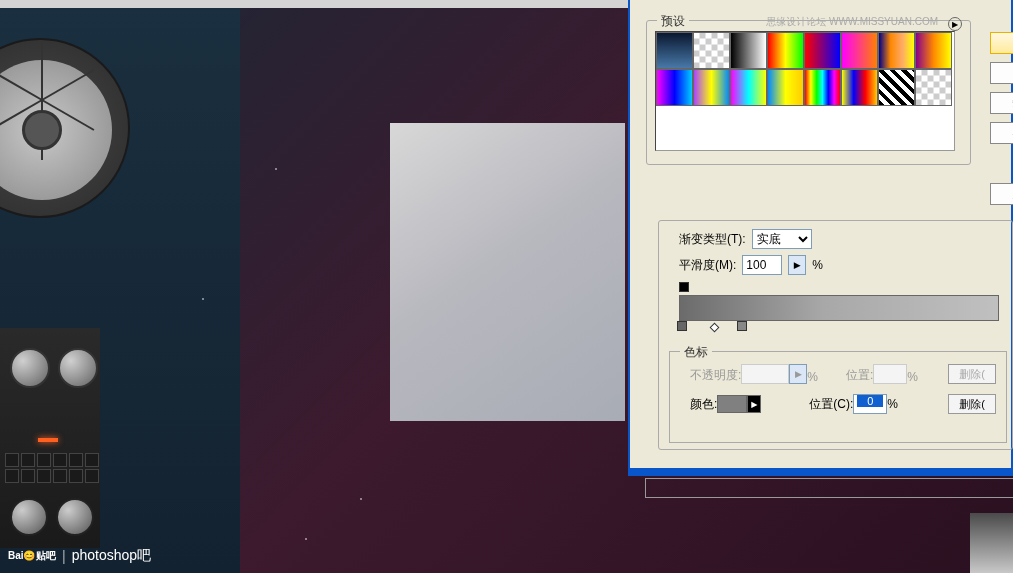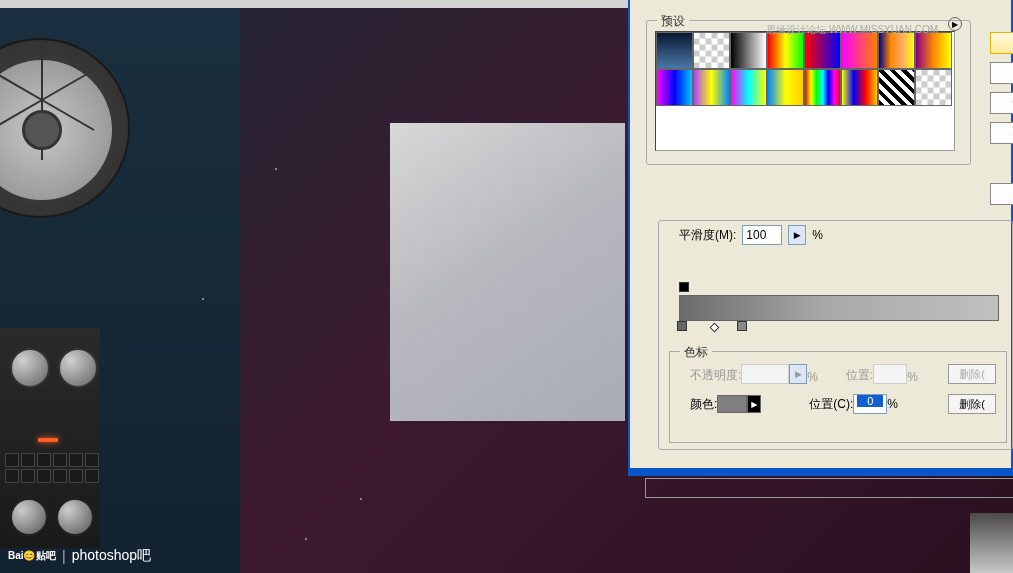--- a/index.html
+++ b/index.html
@@ -22,21 +22,21 @@
 .button-row { position: absolute; top: 445px; left: 5px; width: 95px; display: flex; flex-wrap: wrap; gap: 2px; }
 .btn-small { width: 14px; height: 14px; background: #1a1a1a; border: 1px solid #444; }
 .dial { position: absolute; width: 38px; height: 38px; border-radius: 50%; background: radial-gradient(circle at 30% 30%, #ccc, #555); border: 2px solid #222; }
 .dial.d1 { top: 490px; left: 10px; }
 .dial.d2 { top: 490px; left: 56px; }
 .led { position: absolute; top: 430px; left: 38px; width: 20px; height: 4px; background: #ff6020; box-shadow: 0 0 6px #ff6020; }
 
 .watermark { position: absolute; bottom: 8px; left: 8px; display: flex; align-items: center; gap: 6px; color: #fff; font-size: 14px; }
 .watermark-logo { font-weight: bold; font-size: 10px; }
 .watermark-sep { opacity: 0.6; }
-.watermark-url { position: absolute; top: 15px; right: 75px; color: #aaa; font-size: 10px; z-index: 20; margin-top: 8px; }
+.watermark-url { position: absolute; top: 15px; right: 75px; color: #aaa; font-size: 10px; z-index: 20; }
 
 .dialog { position: absolute; top: 0; left: 628px; width: 385px; height: 470px; background: #ece9d8; border: 2px solid #0856c9; border-top: none; z-index: 10; }
 .dialog-blue-bottom { position: absolute; top: 468px; left: 628px; width: 385px; height: 8px; background: #0856c9; z-index: 10; }
 .dialog-blue-bottom2 { position: absolute; top: 478px; left: 645px; width: 370px; height: 20px; border: 1px solid #999; z-index: 10; }
 
 .presets-group { position: absolute; top: 20px; left: 16px; width: 325px; height: 145px; border: 1px solid #aaa; border-radius: 3px; }
 .presets-label { position: absolute; top: -8px; left: 10px; background: #ece9d8; padding: 0 4px; font-size: 12px; color: #333; }
 .presets-menu { position: absolute; top: -4px; right: 8px; width: 14px; height: 14px; border-radius: 50%; border: 1px solid #666; display: flex; align-items: center; justify-content: center; font-size: 8px; cursor: pointer; }
 .swatch-area { position: absolute; top: 10px; left: 8px; width: 300px; height: 120px; background: #fff; border: 1px inset #999; overflow: auto; }
 .swatch-row { display: flex; gap: 0; }
@@ -175,20 +175,26 @@
   <div class="right-buttons">
     <div class="dlg-btn highlighted"></div>
     <div class="dlg-btn"></div>
     <div class="dlg-btn">载</div>
     <div class="dlg-btn">存</div>
   </div>
 
   <div class="dlg-btn new">新</div>
 
   <div class="gradient-type-group">
+    <div class="gt-row">
+      <span>渐变类型(T):</span>
+      <select class="gt-select">
+        <option>实底</option>
+      </select>
+    </div>
     <div class="gt-row2">
       <span>平滑度(M):</span>
       <input class="smooth-input" value="100" style="">
       <span class="smooth-btn">▶</span>
       <span>%</span>
     </div>
 
     <div class="gradient-bar-container">
       <div class="opacity-stop-row">
         <div class="stop-marker top" style="left:0">

